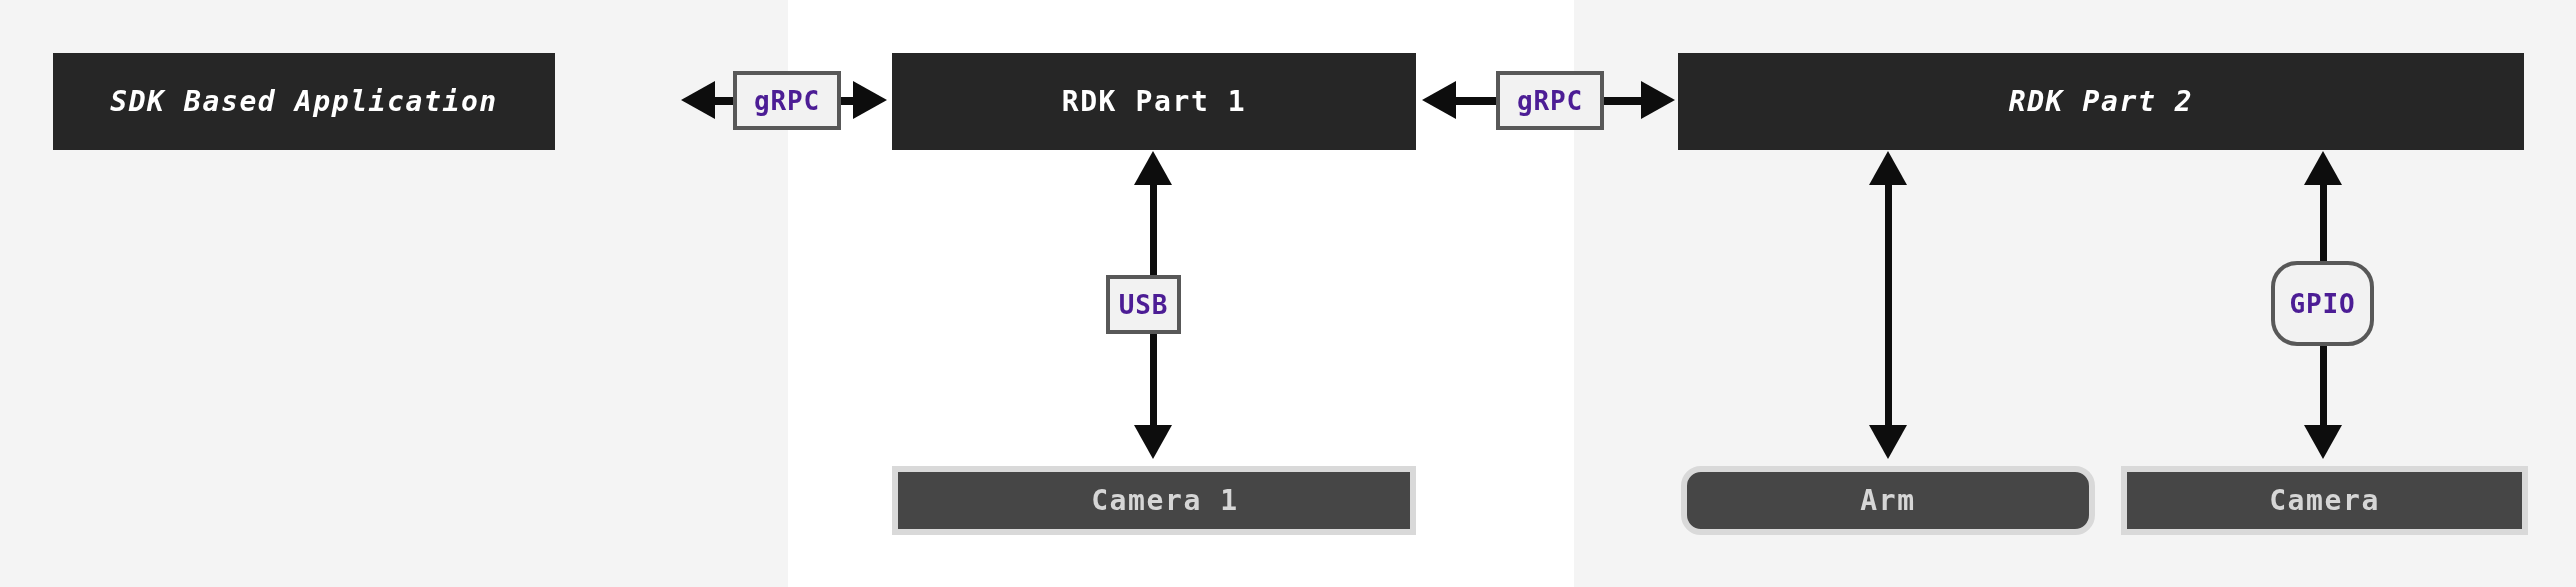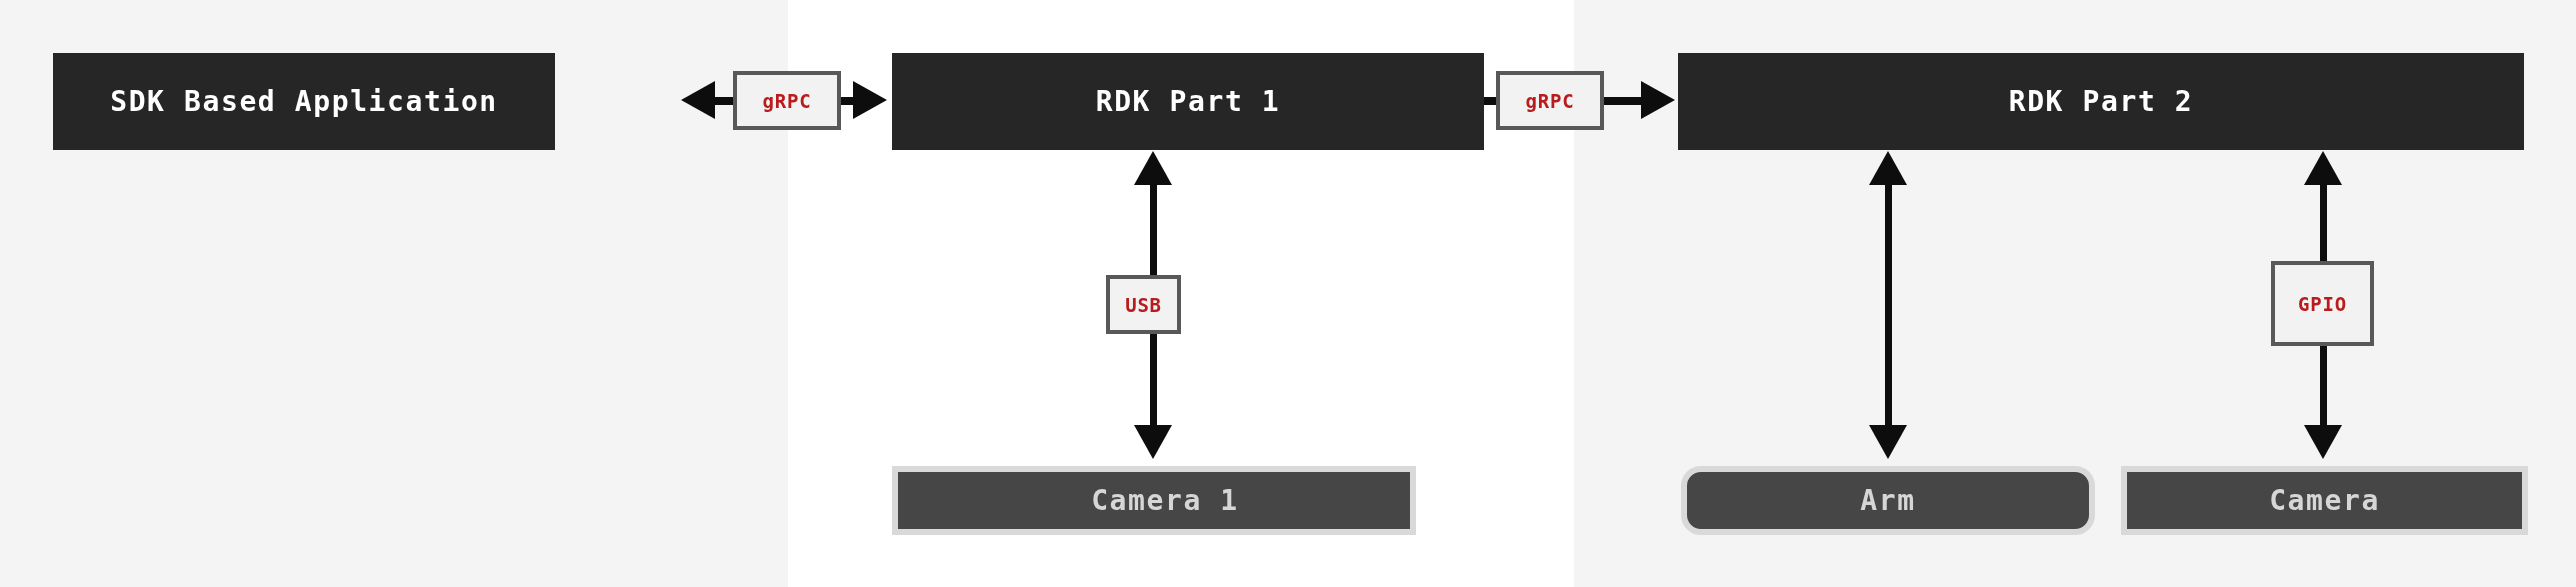--- a/index.html
+++ b/index.html
@@ -47,25 +47,25 @@
     letter-spacing: 1.6px;
     z-index: 3;
   }
 
   
   .tag {
     position: absolute;
     box-sizing: border-box;
     background: #f2f2f2;
     border: 4.1px solid #585858;
-    color: #b91c1c;
+    color: #4c1d95;
     display: flex;
     align-items: center;
     justify-content: center;
-    font-size: 19px;
+    font-size: 26px;
     font-weight: bold;
     letter-spacing: 0.8px;
     z-index: 4;
   }
 
   
   .shaft-h { position: absolute; height: 8.2px; background: #0d0d0d; z-index: 2; }
   .shaft-v { position: absolute; width: 6.6px;  background: #0d0d0d; z-index: 2; }
   .tri { position: absolute; width: 0; height: 0; z-index: 2; }
   .tri-left  { border-top: 19.7px solid transparent; border-bottom: 19.7px solid transparent; border-right: 34px solid #0d0d0d; }
@@ -105,35 +105,35 @@
     <div class="shaft-v" style="left:1885px; top:182px; height:246px;"></div>
     <div class="tri tri-down" style="left:1869px; top:425px;"></div>
   </div>
 
   <div>
     <div class="tri tri-up" style="left:2304px; top:151px;"></div>
     <div class="shaft-v" style="left:2320px; top:182px; height:246px;"></div>
     <div class="tri tri-down" style="left:2304px; top:425px;"></div>
   </div>
 
-  <div class="node" style="left:53px; width:502px;">SDK Based Application</div>
+  <div class="node" style="left:53px; width:502px;font-style:italic;">SDK Based Application</div>
 
-  <div class="node" style="left:892px; width:592px;">RDK Part 1</div>
+  <div class="node" style="left:892px; width:524px;">RDK Part 1</div>
 
-  <div class="node" style="left:1678px; width:846px;">RDK Part 2</div>
+  <div class="node" style="left:1678px; width:846px;font-style:italic;">RDK Part 2</div>
 
   <div class="subnode" style="left:892px; width:524px;padding-left:22px;">Camera 1</div>
 
   <div class="subnode" style="left:1681px; width:414px;border-radius:20px;">Arm</div>
 
   <div class="subnode" style="left:2121px; width:407px;">Camera</div>
 
   <div class="tag" style="left:733px; top:71px; width:108px; height:59px;">gRPC</div>
 
   <div class="tag" style="left:1496px; top:71px; width:108px; height:59px;">gRPC</div>
 
   <div class="tag" style="left:1106px; top:275px; width:75px; height:59px;">USB</div>
 
 
-  <div class="tag" style="left:2271px; top:261px; width:103px; height:85px;">GPIO</div>
+  <div class="tag" style="left:2271px; top:261px; width:103px; height:85px;border-radius:26px;">GPIO</div>
 
 </div>
 
 
 </body></html>

